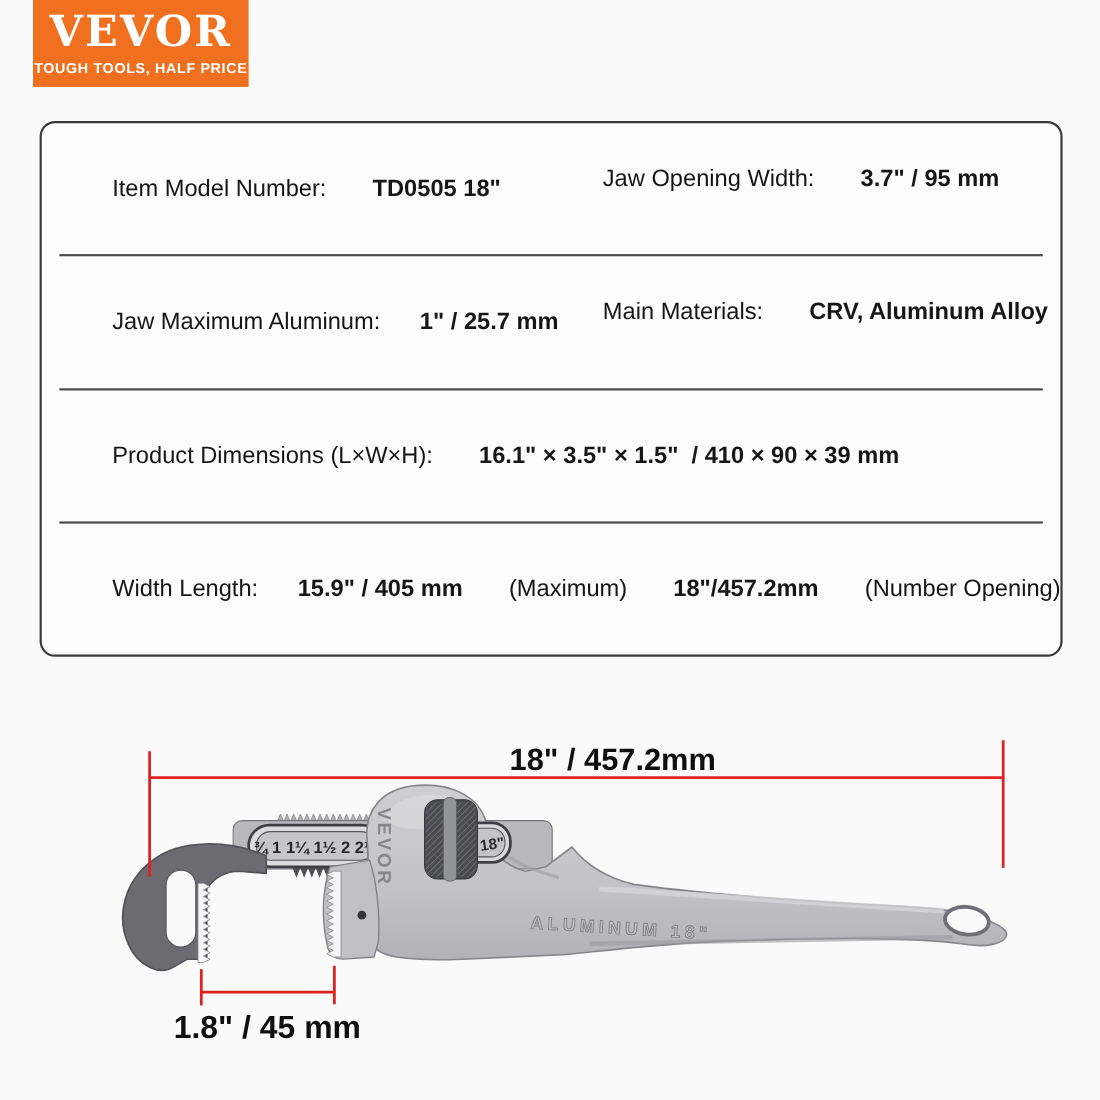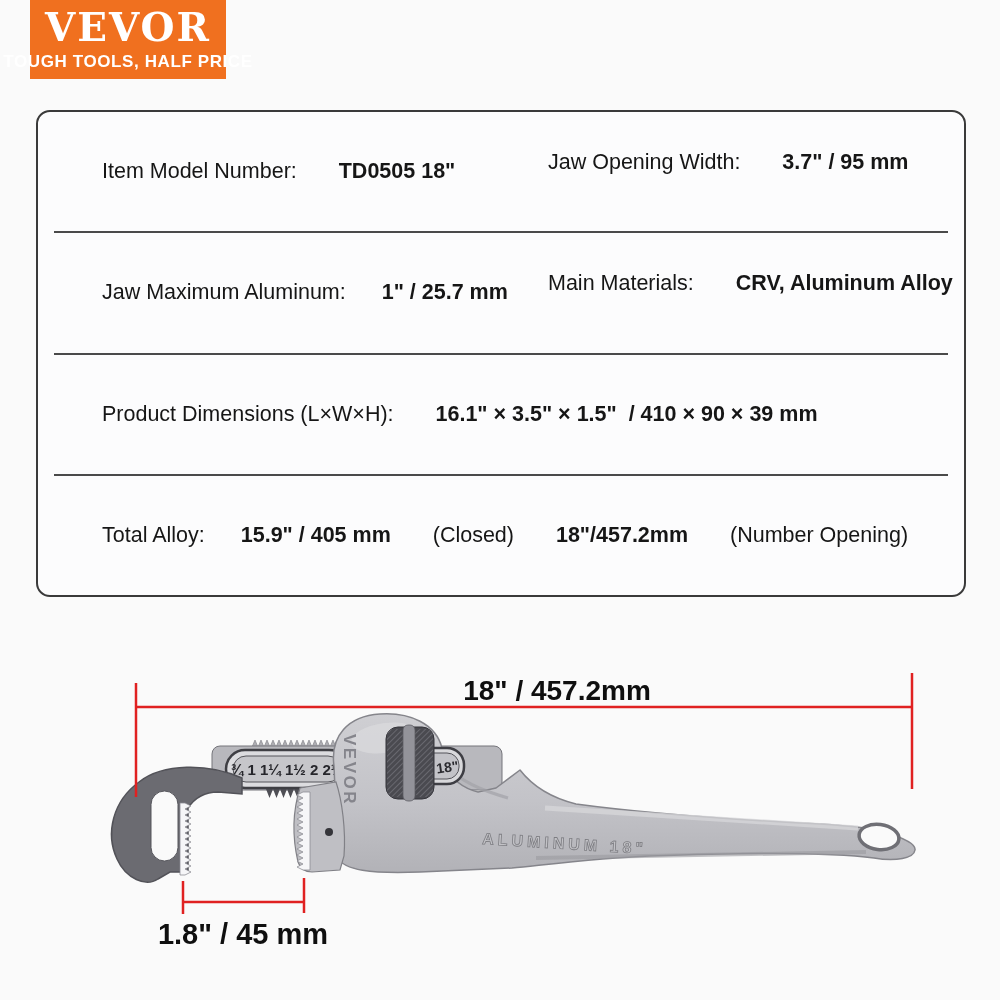--- a/index.html
+++ b/index.html
@@ -11,21 +11,21 @@
   
   .logo{
     position:absolute;left:30px;top:0;width:196px;height:79px;
     display:flex;flex-direction:column;align-items:center;justify-content:center;
   }
   .logo .brand{
     font-family:"DejaVu Serif", serif;font-weight:800;font-size:39px;line-height:1;
     letter-spacing:2px;
   }
   .logo .tagline{
-    font-size:17px;font-weight:bold;letter-spacing:.6px;margin-top:5px;white-space:nowrap;text-align:center;
+    font-size:13px;font-weight:bold;letter-spacing:.6px;margin-top:5px;white-space:nowrap;text-align:center;
   }
   
   .spec-table{
     position:absolute;left:36px;top:110px;width:930px;height:487px;
     box-sizing:border-box;background:#fcfcfd;
     border:2px solid #3a3a3a;border-radius:14px;
     display:flex;flex-direction:column;padding:0 16px;
   }
   .spec-row{
     flex:1;display:flex;align-items:center;
@@ -57,21 +57,21 @@
       <div class="spec-cell cell-right"><span class="seg">Jaw Opening Width:  </span><span class="seg b">3.7" / 95 mm</span></div>
     </div>
     <div class="spec-row">
       <div class="spec-cell cell-left"><span class="seg">Jaw Maximum Aluminum: </span><span class="seg b">1" / 25.7 mm</span></div>
       <div class="spec-cell cell-right"><span class="seg">Main Materials:  </span><span class="seg b">CRV, Aluminum Alloy</span></div>
     </div>
     <div class="spec-row">
       <div class="spec-cell cell-full"><span class="seg">Product Dimensions (L×W×H):  </span><span class="seg b">16.1" × 3.5" × 1.5"  / 410 × 90 × 39 mm</span></div>
     </div>
     <div class="spec-row last">
-      <div class="spec-cell cell-full"><span class="seg">Total Alloy: </span><span class="seg b">15.9" / 405 mm</span><span class="seg">  (Closed)  </span><span class="seg b">18"/457.2mm</span><span class="seg">  (Number Opening)</span></div>
+      <div class="spec-cell cell-full"><span class="seg">Width Length: </span><span class="seg b">15.9" / 405 mm</span><span class="seg">  (Maximum)  </span><span class="seg b">18"/457.2mm</span><span class="seg">  (Number Opening)</span></div>
     </div>
   </div>
 
 <svg class="diagram" viewBox="90 655 860 320" xmlns="http://www.w3.org/2000/svg">
   <defs>
     <pattern id="knurl" width="4" height="4" patternUnits="userSpaceOnUse" patternTransform="rotate(45)">
       <rect width="4" height="4" fill="#4a4a50"></rect>
       <line x1="0" y1="0" x2="0" y2="4" stroke="#7d7d84" stroke-width="1.2"></line>
     </pattern>
     <linearGradient id="alum" x1="0" y1="0" x2="0" y2="1">

